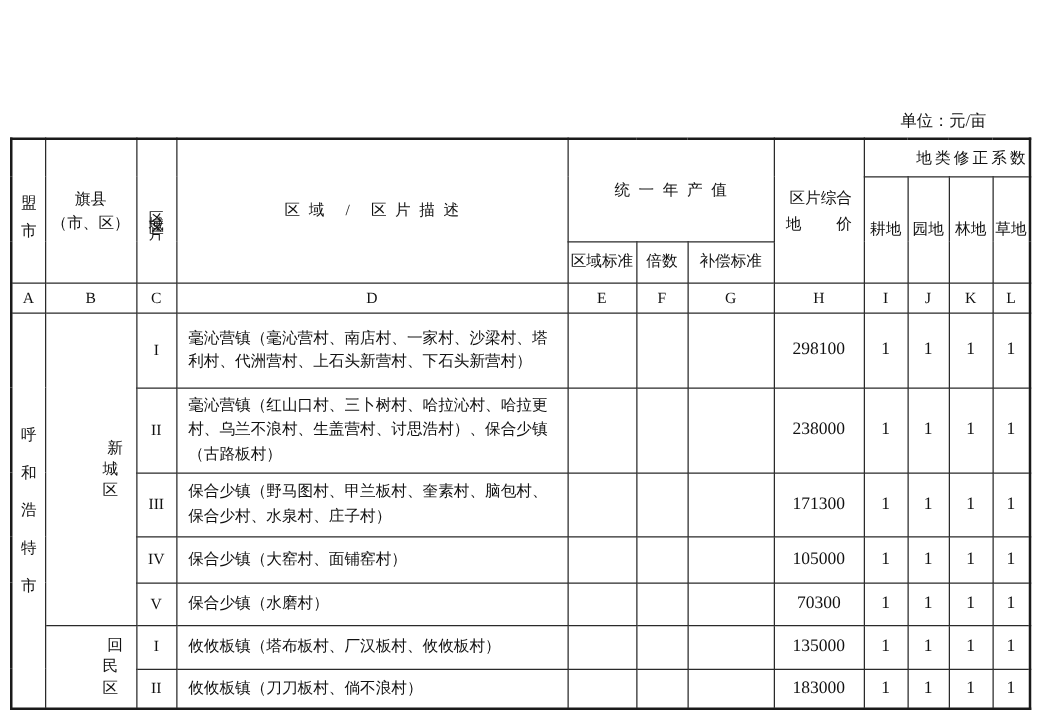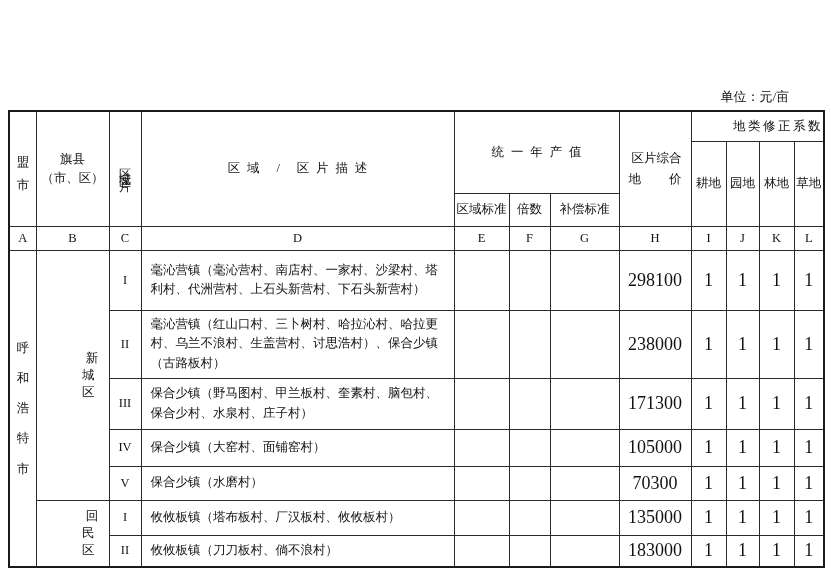--- a/index.html
+++ b/index.html
@@ -84,21 +84,21 @@
   }
   .comp-price .line2 {
     display: flex;
     justify-content: space-between;
   }
   td.desc {
     text-align: left;
     padding: 4px 8px 4px 9px;
     line-height: 1.55;
   }
-  td.num { font-size: 18px; }
+  td.num { font-size: 14px; }
   .district { letter-spacing: 0.6em; text-indent: 0.6em; padding-left: 39px; }
 </style>
 </head>
 <body>
 
 <div class="page">
 
 
   <div class="unit-note">单位：元/亩</div>
 

